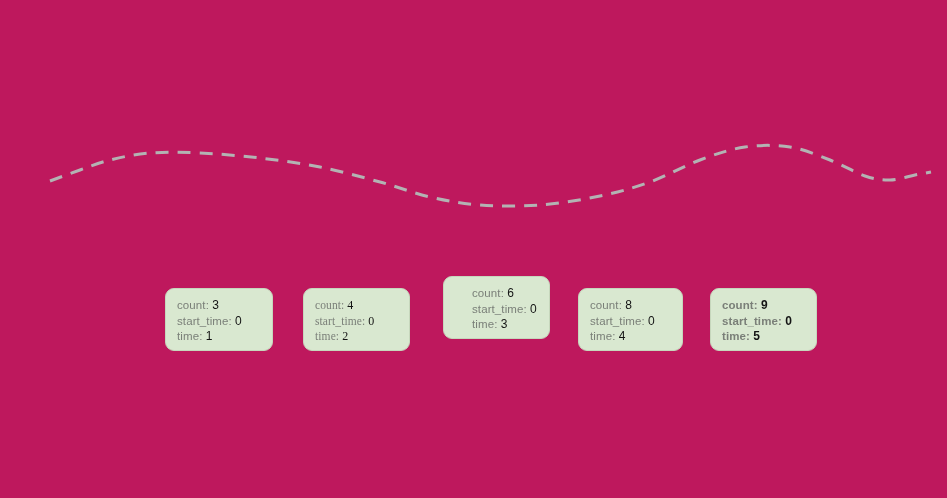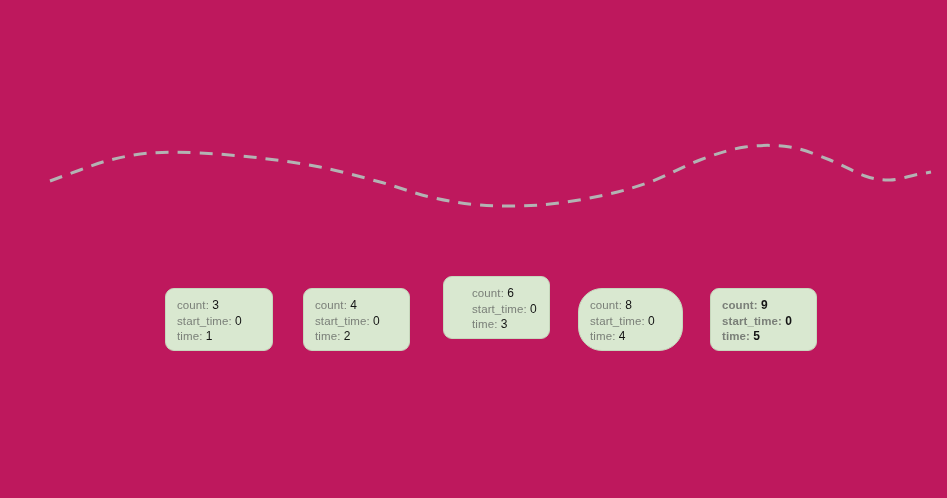--- a/index.html
+++ b/index.html
@@ -54,31 +54,31 @@
   <svg id="curve-layer" viewBox="0 0 947 498" preserveAspectRatio="none" aria-hidden="true">
     <path id="curve-path" fill="none" stroke-linecap="butt" stroke-linejoin="round" d="M 50 181 C 55.00 179.17, 70.00 173.50, 80 170 C 90.00 166.50, 98.33 162.83, 110 160 C 121.67 157.17, 135.00 154.17, 150 153 C 165.00 151.83, 181.67 152.17, 200 153 C 218.33 153.83, 240.00 155.67, 260 158 C 280.00 160.33, 300.00 163.00, 320 167 C 340.00 171.00, 361.67 177.00, 380 182 C 398.33 187.00, 413.33 193.17, 430 197 C 446.67 200.83, 461.67 203.67, 480 205 C 498.33 206.33, 520.00 206.50, 540 205 C 560.00 203.50, 581.67 199.83, 600 196 C 618.33 192.17, 633.33 188.00, 650 182 C 666.67 176.00, 684.17 165.83, 700 160 C 715.83 154.17, 730.00 149.17, 745 147 C 760.00 144.83, 775.83 144.83, 790 147 C 804.17 149.17, 817.50 155.17, 830 160 C 842.50 164.83, 855.00 172.67, 865 176 C 875.00 179.33, 881.67 180.17, 890 180 C 898.33 179.83, 908.17 176.33, 915 175 C 921.83 173.67, 928.33 172.50, 931 172" stroke="#b3b3b3" stroke-width="3" stroke-dasharray="13 9"></path>
   </svg>
 
   <div id="nodes-layer">
       <div class="node-box" style="left: 165px; top: 288px; width: 108px; height: 63px; background: rgb(217, 232, 208); border-color: rgb(198, 215, 188);">
         <div class="node-line"><span>count:</span> <span class="val">3</span></div>
         <div class="node-line"><span>start_time:</span> <span class="val">0</span></div>
         <div class="node-line"><span>time:</span> <span class="val">1</span></div>
       </div>
-      <div class="node-box" style="left: 303px; top: 288px; width: 107px; height: 63px; background: rgb(217, 232, 208); border-color: rgb(198, 215, 188);">
+      <div class="node-box" style="left: 303px; top: 288px; width: 107px; height: 63px; background: rgb(217, 232, 208); border-color: rgb(198, 215, 188); font-family: Liberation Serif, serif;">
         <div class="node-line"><span>count:</span> <span class="val">4</span></div>
         <div class="node-line"><span>start_time:</span> <span class="val">0</span></div>
         <div class="node-line"><span>time:</span> <span class="val">2</span></div>
       </div>
       <div class="node-box" style="left: 443px; top: 276px; width: 107px; height: 63px; background: rgb(217, 232, 208); border-color: rgb(198, 215, 188); padding-left: 28px;">
         <div class="node-line"><span>count:</span> <span class="val">6</span></div>
         <div class="node-line"><span>start_time:</span> <span class="val">0</span></div>
         <div class="node-line"><span>time:</span> <span class="val">3</span></div>
       </div>
-      <div class="node-box" style="left: 578px; top: 288px; width: 105px; height: 63px; background: rgb(217, 232, 208); border-color: rgb(198, 215, 188); border-radius: 24px;">
+      <div class="node-box" style="left: 578px; top: 288px; width: 105px; height: 63px; background: rgb(217, 232, 208); border-color: rgb(198, 215, 188);">
         <div class="node-line"><span>count:</span> <span class="val">8</span></div>
         <div class="node-line"><span>start_time:</span> <span class="val">0</span></div>
         <div class="node-line"><span>time:</span> <span class="val">4</span></div>
       </div>
       <div class="node-box" style="left: 710px; top: 288px; width: 107px; height: 63px; background: rgb(217, 232, 208); border-color: rgb(198, 215, 188); font-weight: bold;">
         <div class="node-line"><span>count:</span> <span class="val">9</span></div>
         <div class="node-line"><span>start_time:</span> <span class="val">0</span></div>
         <div class="node-line"><span>time:</span> <span class="val">5</span></div>
       </div>
     </div>

